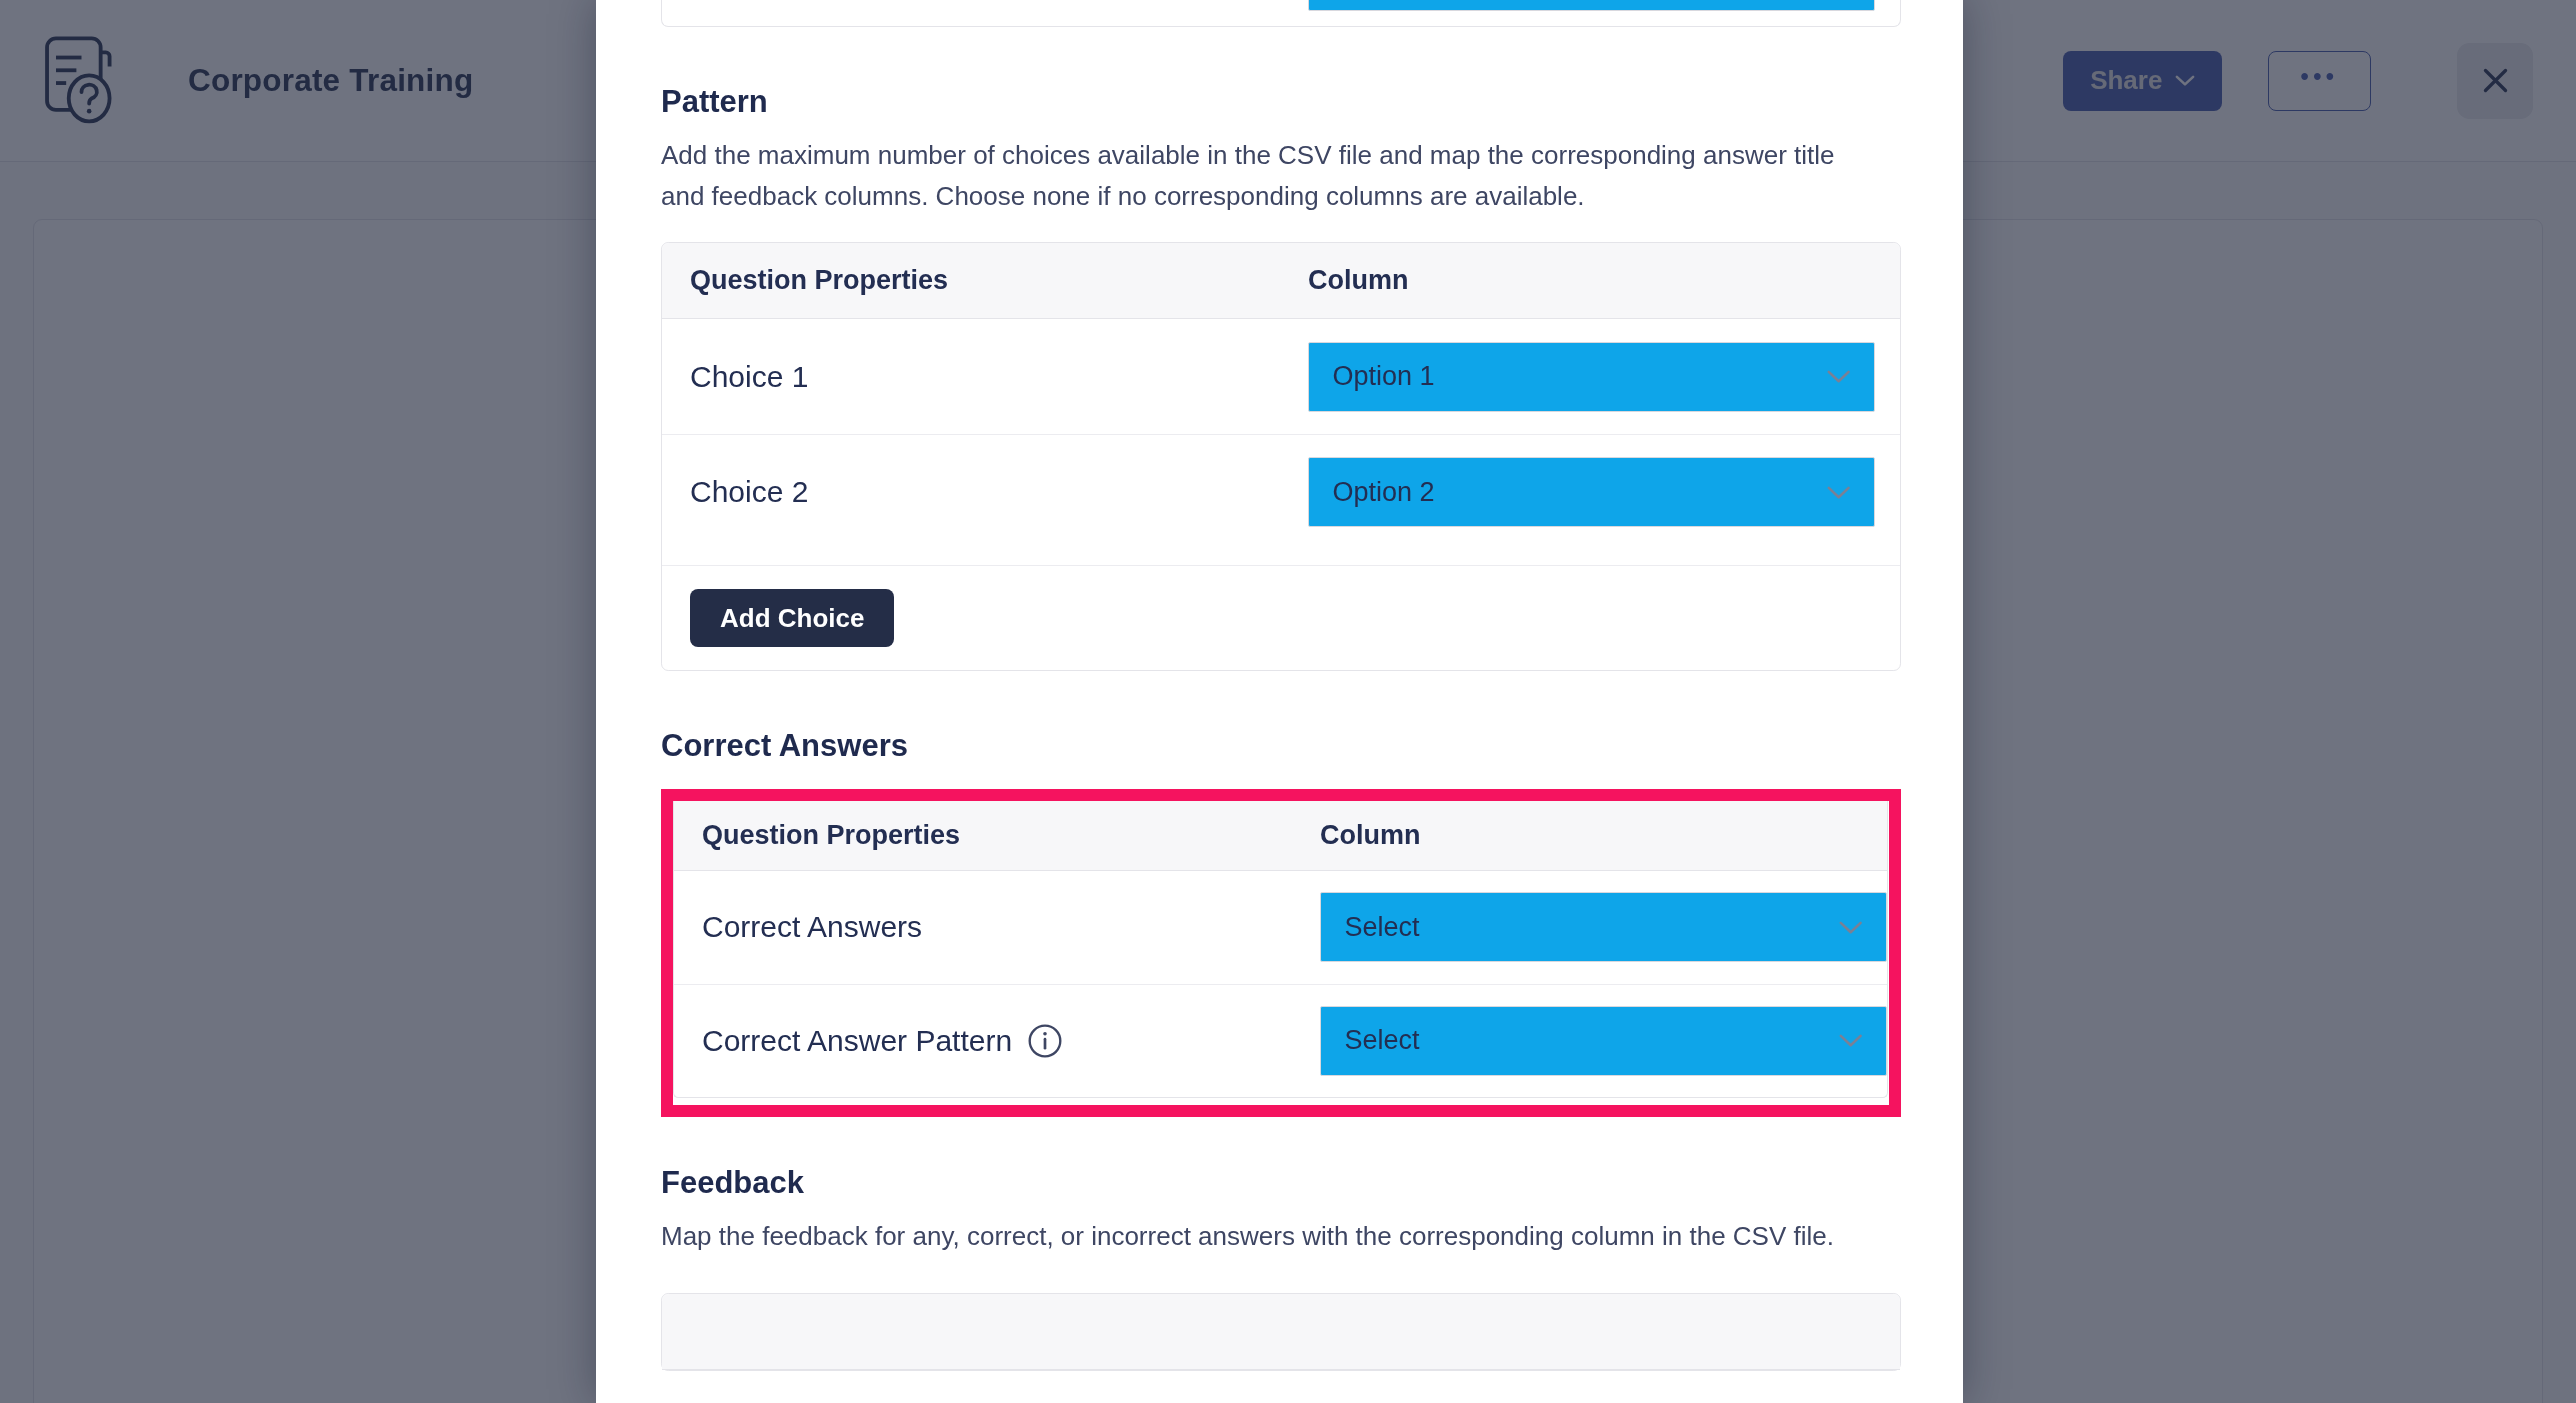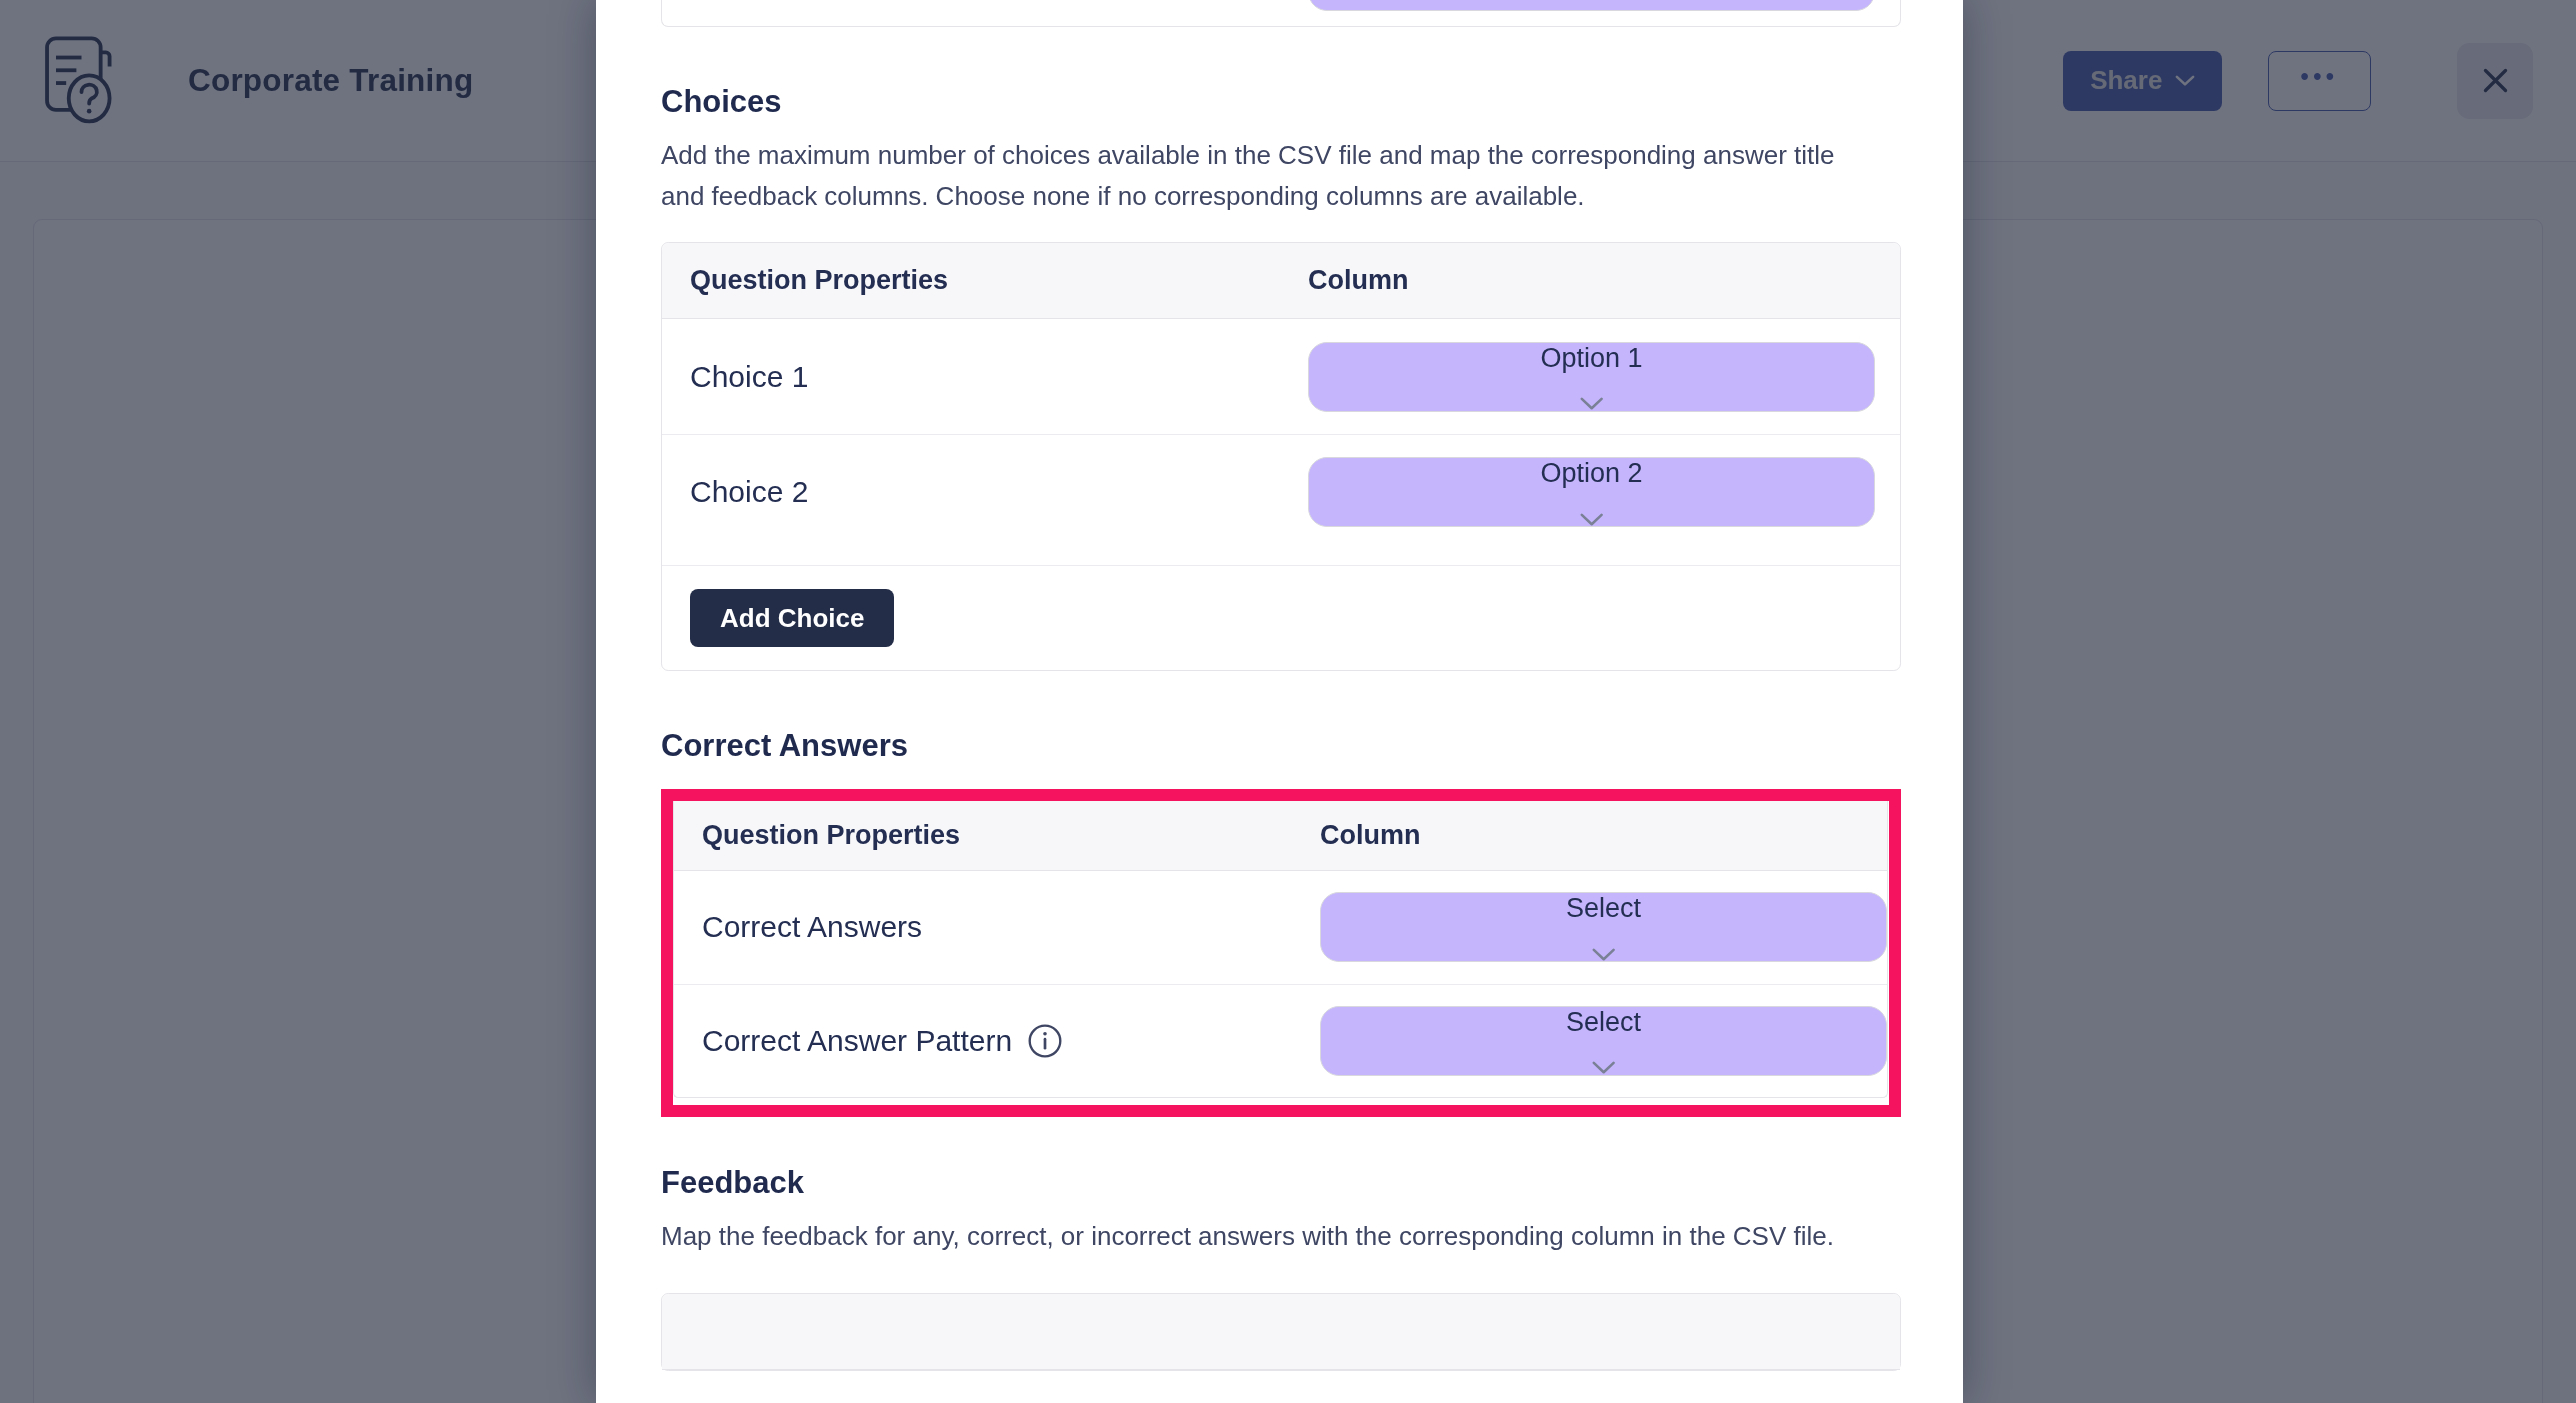--- a/index.html
+++ b/index.html
@@ -58,24 +58,24 @@
   .t-head .c1, .t-head .c2 { font-size:27px; font-weight:700; color:#232e52; }
   .c1 { width:646px; flex:none; padding-left:28px; display:flex;
     align-items:center; gap:14.4px; }
   .c2 { flex:1; padding-right:28px; }
   .t-row { display:flex; align-items:center; height:115px; }
   .t-row + .t-row { border-top:1.8px solid #ececf0; }
   .t-row .c1 { font-size:30px; color:#232e52; }
   .hl .t-row { height:113px; }
   .hl .t-head { height:70px; }
 
-  .select { height:70px; width:567px; background:#c4b5fd;
-    border:1.8px solid #d8d8de; border-radius:19px; display:flex;
+  .select { height:70px; width:567px; background:#0ea5e9;
+    border:1.8px solid #d8d8de; border-radius:2px; display:flex;
     align-items:center; justify-content:space-between; padding:0 23.4px;
-    font-size:27px; color:#232e52; cursor:pointer;flex-direction:column; }
+    font-size:27px; color:#232e52; cursor:pointer; }
 
   .btn-row { height:105px; display:flex; align-items:center; padding-left:28px; }
   .add-choice { height:58px; padding:0 30px; background:#242d47; color:#ffffff;
     border:none; border-radius:8px; font-size:26px; font-weight:700;
     cursor:pointer; font-family:"Liberation Sans", sans-serif; }
 
   .highlight-wrap { margin-top:23.4px; border:12.6px solid #f5135f;
     padding:0 0.9px 7.2px 0; }
   .highlight-wrap .map-table { border-radius:0 0 5.4px 5.4px; border-top:none; }
   .highlight-wrap .t-head { border-radius:0; }
@@ -125,21 +125,21 @@
 </div>
 
 <div class="overlay"></div>
 
 <div class="modal">
 
   <div class="partial-table">
     <div class="select"></div>
   </div>
 
-  <h2 class="section-title">Choices</h2>
+  <h2 class="section-title">Pattern</h2>
   <p class="desc">Add the maximum number of choices available in the CSV file and map the corresponding answer title and feedback columns. Choose none if no corresponding columns are available.</p>
 
   <div class="map-table">
     <div class="t-head">
       <div class="c1">Question Properties</div>
       <div class="c2">Column</div>
     </div>
     <div class="t-row">
       <div class="c1">Choice 1</div>
       <div class="c2">

